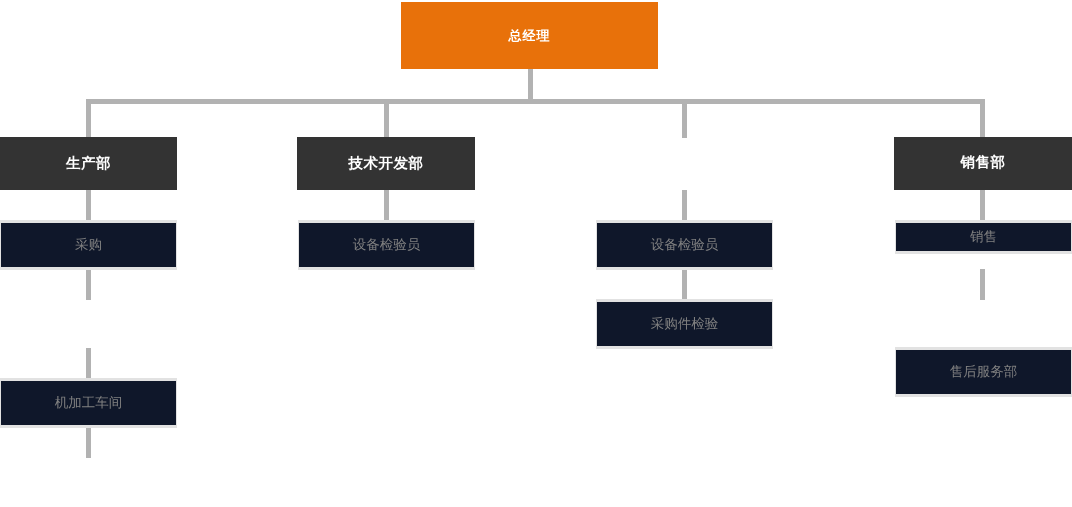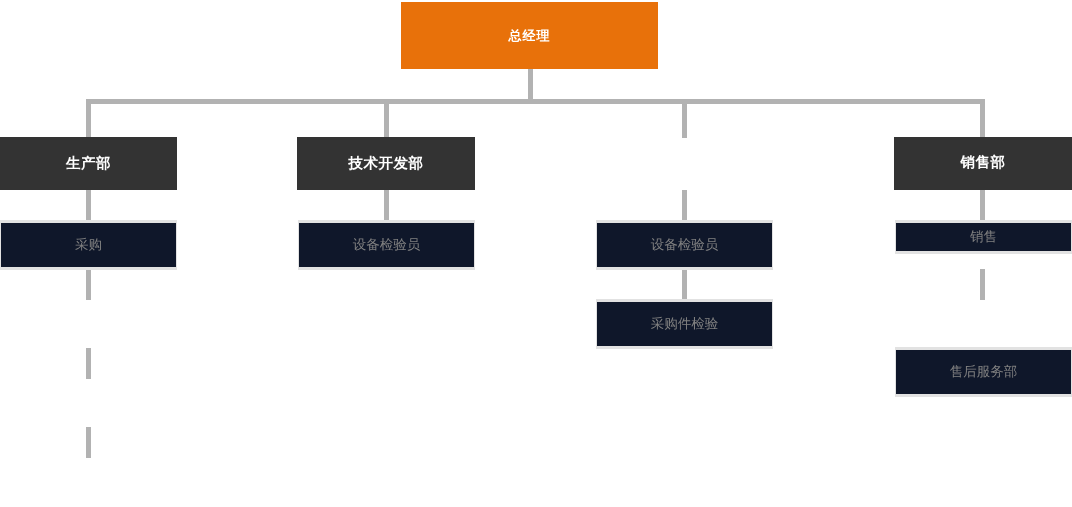--- a/index.html
+++ b/index.html
@@ -83,20 +83,21 @@
   <div class="connector connector-v" style="left:980px; top:190px; height:31px;"></div>
   <div class="connector connector-v" style="left:980px; top:269px; height:31px;"></div>
 
   <div class="node node-root" style="left:401px; top:2px; width:257px; height:67px;">总经理</div>
 
   <div class="node node-dept" style="left:0px; top:137px; width:177px; height:53px;">生产部</div>
   <div class="node node-dept" style="left:297px; top:137px; width:178px; height:53px;">技术开发部</div>
   <div class="node node-dept" style="left:894px; top:137px; width:178px; height:53px;font-family:Liberation Mono, monospace;">销售部</div>
 
   <div class="node node-sub" style="left:0px; top:220px; width:177px; height:50px;">采购</div>
+  <div class="node node-sub" style="left:0px; top:378px; width:177px; height:50px;">机加工车间</div>
 
   <div class="node node-sub" style="left:298px; top:220px; width:177px; height:50px;">设备检验员</div>
 
   <div class="node node-sub" style="left:596px; top:299px; width:177px; height:50px;">采购件检验</div>
   <div class="node node-sub" style="left:596px; top:220px; width:177px; height:50px;">设备检验员</div>
 
   <div class="node node-sub" style="left:895px; top:220px; width:177px; height:34px;">销售</div>
   <div class="node node-sub" style="left:895px; top:299px; width:177px; height:50px;margin-top:48px;">售后服务部</div>
 
 </div>

